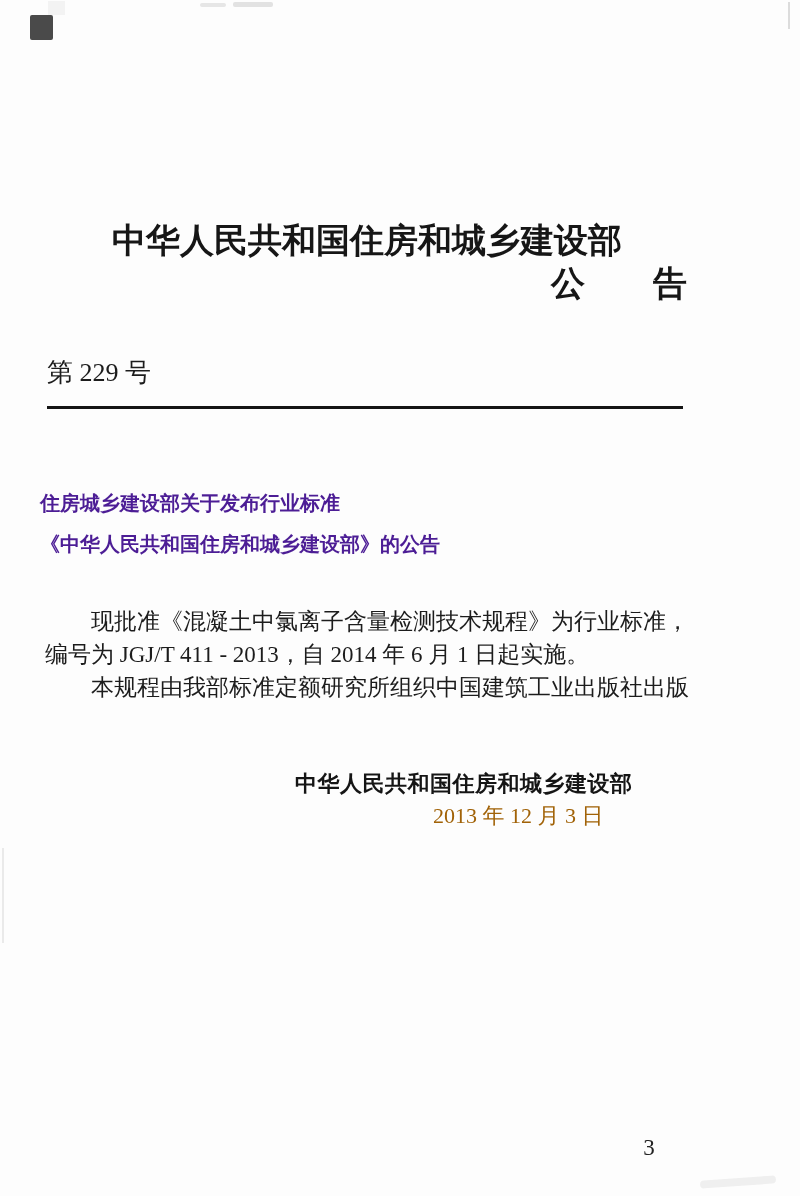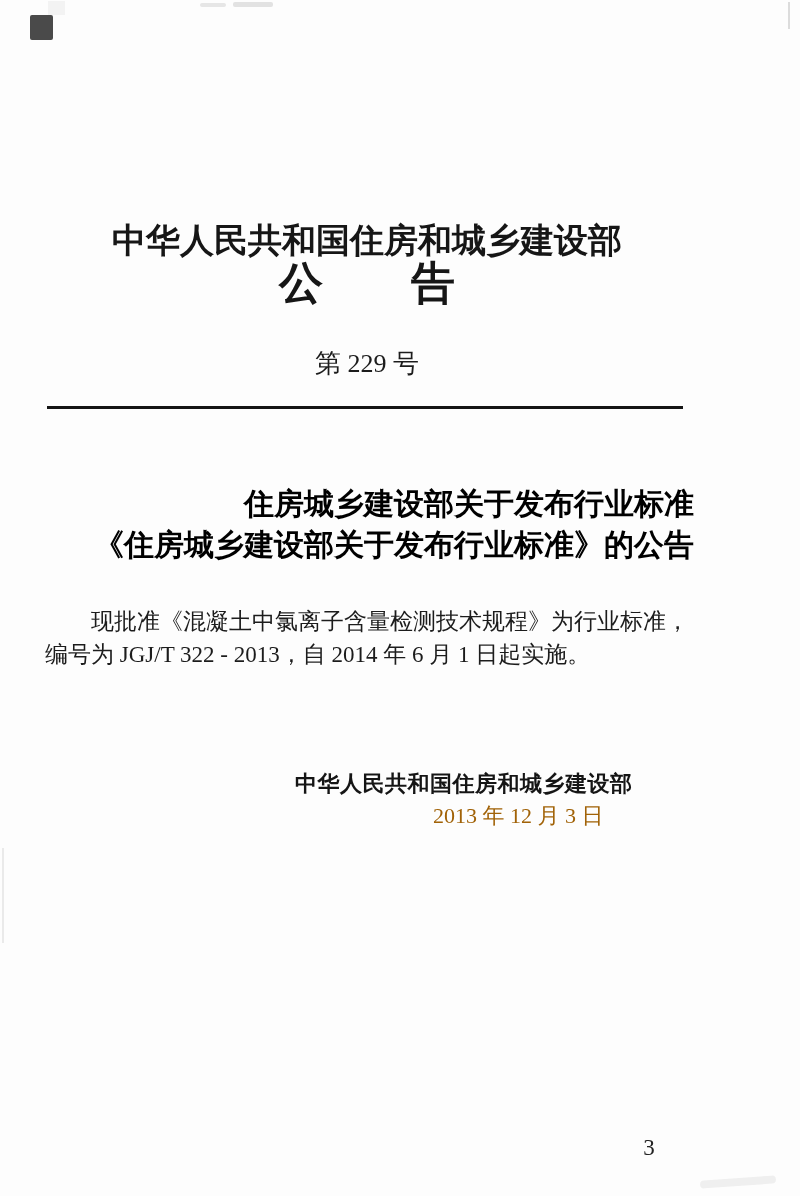--- a/index.html
+++ b/index.html
@@ -35,39 +35,38 @@
 
   
   .ministry {
     position: absolute; left: 47px; top: 221px; width: 640px;
     margin: 0; text-align: center;
     font-size: 34px; font-weight: 700; line-height: 40px;
     color: #161616;
   }
   .announce {
     position: absolute; left: 47px; top: 264px; width: 640px;
-    text-align: center;
-    font-size: 44px; font-weight: 700; line-height: 40px;
+    text-align: right;
+    font-size: 34px; font-weight: 700; line-height: 40px;
     color: #161616;
   }
   .docnum {
-    position: absolute; left: 47px; top: 348px; width: 640px;
-    text-align: center;
+    position: absolute; left: 47px; top: 357px; width: 640px;
     font-size: 26px; font-weight: 400; line-height: 32px;
     color: #1c1c1c;
   }
   .rule {
     position: absolute; left: 47px; top: 406px; width: 636px; height: 3px;
     background: var(--rule, #151515);
   }
   .subtitle {
     position: absolute; left: 40px; top: 483px; width: 654px;
-    margin: 0; text-align: right;
-    font-size: 30px; font-weight: 700; line-height: 41px;
-    color: #000000;
+    margin: 0; text-align: left;
+    font-size: 20px; font-weight: 700; line-height: 41px;
+    color: #4c1d95;
   }
   .body-text {
     position: absolute; left: 45px; top: 605px; width: 646px;
     font-size: 23px; line-height: 33px;
     color: #1c1c1c;
     font-family: Liberation Serif, serif;
   }
   .body-text .line { white-space: nowrap; }
   .body-text .indent { text-indent: 2em; }
   .signature {
@@ -103,26 +102,27 @@
   <h1 class="ministry">中华人民共和国住房和城乡建设部</h1>
 
   <div class="announce">公　　告</div>
 
   <div class="docnum">第 229 号</div>
 
   <div class="rule"></div>
 
   <h2 class="subtitle">
     <div>住房城乡建设部关于发布行业标准</div>
-    <div>《住房城乡建设部关于发布行业标准》的公告</div>
+    <div>《中华人民共和国住房和城乡建设部》的公告</div>
   </h2>
 
   <div class="body-text">
     <div class="line indent">现批准《混凝土中氯离子含量检测技术规程》为行业标准，</div>
-    <div class="line">编号为 JGJ/T 322 - 2013，自 2014 年 6 月 1 日起实施。</div>
+    <div class="line">编号为 JGJ/T 411 - 2013，自 2014 年 6 月 1 日起实施。</div>
+    <div class="line indent">本规程由我部标准定额研究所组织中国建筑工业出版社出版</div>
   </div>
 
   <div class="signature">中华人民共和国住房和城乡建设部</div>
 
   <div class="sig-date">2013 年 12 月 3 日</div>
 
   <div class="pagenum">3</div>
 
 </div>
 

